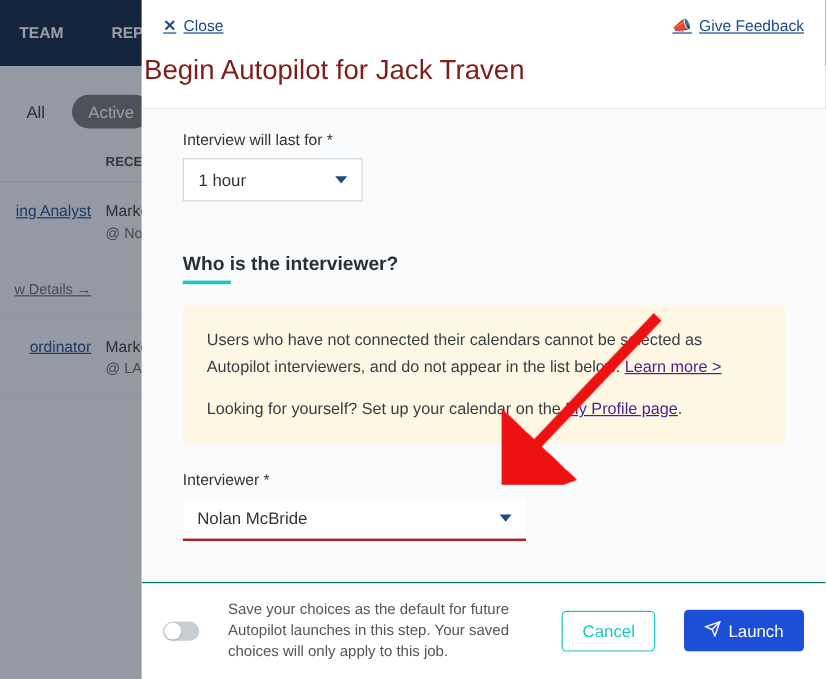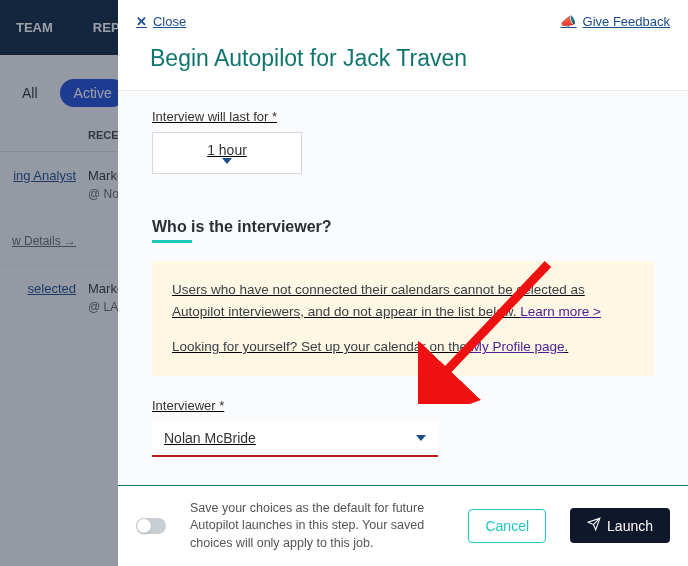--- a/index.html
+++ b/index.html
@@ -4,56 +4,56 @@
 <style>
   * { box-sizing: border-box; margin: 0; padding: 0; font-family: -apple-system, BlinkMacSystemFont, "Segoe UI", Arial, sans-serif; }
   body { width: 688px; height: 566px; overflow: hidden; position: relative; background: #f5f6f7; }
   
   
   .bg-page { position: absolute; inset: 0; background: #f5f6f7; }
   .bg-nav { height: 55px; background: #0a2540; color: #fff; display: flex; align-items: center; padding: 0 16px; font-size: 13px; font-weight: 600; }
   .bg-nav span { margin-right: 40px; }
   .bg-filters { padding: 24px 12px 12px 12px; display: flex; align-items: center; gap: 12px; font-size: 14px; }
   .bg-filters .all { color: #333; padding: 6px 10px; }
-  .bg-filters .active { background: #1d4ed8; color:#fff; padding: 6px 14px; border-radius: 16px; }
+  .bg-filters .active { background: #737373; color:#fff; padding: 6px 14px; border-radius: 16px; }
   .bg-table { padding: 0 0 0 0; font-size: 13px; color:#333; }
   .bg-thead { padding: 10px 0 10px 0; border-bottom:1px solid #ddd; color:#444; font-size:11px; font-weight:600; text-transform:uppercase; }
   .bg-row { padding: 16px 0; border-bottom:1px solid #eee; }
   .bg-row .role { color:#1a4b8c; font-weight:500; text-decoration:underline; }
   .bg-row .sub { color:#666; font-size:12px; margin-top:4px; }
   .bg-row .link { color:#666; font-size:12px; text-decoration:underline; display:inline-block; margin-top:51px; }
   .bg-overlay { position:absolute; inset:0; background: rgba(30,40,60,0.45); }
 
   
   .modal { position:absolute; top:0; right:0; bottom:0; left:118px; background:#fff; display:flex; flex-direction:column; }
   .modal-head { padding: 14px 18px 6px 18px; display:flex; justify-content:space-between; align-items:center; font-size:13px; }
   .modal-head a { color:#1a4b8c; text-decoration:underline; display:inline-flex; align-items:center; gap:6px; }
-  .modal-title { font-size: 23px; font-weight: 400; color:#0f766e; padding: 10px 18px 18px 32px; border-bottom:1px solid #e6e8eb; }
-  .modal-body { flex:1; overflow:auto; background:#fafbfc;text-decoration:underline; }
+  .modal-title { font-size: 23px; font-weight: 400; color:#7f1d1d; padding: 10px 18px 18px 2px; border-bottom:1px solid #e6e8eb; }
+  .modal-body { flex:1; overflow:auto; background:#fafbfc; }
   .modal-inner { padding: 10px 34px 40px 34px; }
   
   .field-label { font-size:13px; color:#333; margin-bottom:8px; margin-top:8px; }
   .select-box { background:#fff; border:1px solid #d5d9dd; padding: 9px 12px; font-size:14px; color:#333; display:flex; justify-content:space-between; align-items:center; }
-  .select-narrow { width: 150px; flex-direction: column; }
+  .select-narrow { width: 150px; }
   .select-wide { width: 286px; border:none; border-bottom:2px solid #b91c1c; }
   
   .section-h { font-size:16px; font-weight:700; color:#2a2f36; margin-top: 44px; display:inline-block; }
   .section-h::after { content:""; display:block; height:3px; background:#1cc7c0; width:40px; margin-top:4px; }
   
   .info-box { background:#fdf7e3; padding: 18px 20px; margin-top:18px; font-size:13.5px; color:#3a3e44; line-height:1.6; }
   .info-box a { color:#4c1d95; text-decoration:underline; }
   .info-box p + p { margin-top:14px; }
 
   .modal-foot { border-top:1px solid #0f766e; padding: 14px 18px; display:flex; align-items:center; gap:24px; background:#fff; }
   .toggle { width:30px; height:16px; border-radius:10px; background:#c9ced3; position:relative; flex-shrink:0; }
   .toggle::after { content:""; position:absolute; width:14px; height:14px; border-radius:50%; background:#fff; top:1px; left:1px; box-shadow:0 1px 2px rgba(0,0,0,0.2); }
   .foot-text { font-size:12.5px; color:#555; line-height:1.4; flex:1; }
   .btn { padding:8px 16px; font-size:14px; border-radius:4px; cursor:pointer; border:1px solid transparent; display:inline-flex; align-items:center; gap:6px;text-align:right; }
   .btn-cancel { background:#fff; border-color:#1cc7c0; color:#1cc7c0; }
-  .btn-launch { background:#0f172a; color:#fff; }
+  .btn-launch { background:#1d4ed8; color:#fff; }
   
   .chev { width:0; height:0; border-left:5px solid transparent; border-right:5px solid transparent; border-top:6px solid #1a4b8c; display:inline-block; }
   .x-ic { font-weight:bold; }
   .mega { font-size:13px; }
   .paper-plane { display:inline-block; }
 
   
   .arrow-ann { position:absolute; pointer-events:none; }
 </style>
 </head>
@@ -75,21 +75,21 @@
         <div class="role">ing Analyst</div>
         <div class="link">w Details →</div>
       </div>
       <div>
         <div>Marke</div>
         <div class="sub">@ Nor</div>
       </div>
     </div>
     <div class="bg-row" style="display:flex;">
       <div style="width:88px; text-align:right; padding-right:12px;">
-        <div class="role">selected</div>
+        <div class="role">ordinator</div>
       </div>
       <div>
         <div>Marke</div>
         <div class="sub">@ LA</div>
       </div>
     </div>
   </div>
   <div class="bg-overlay"></div>
 </div>
 

